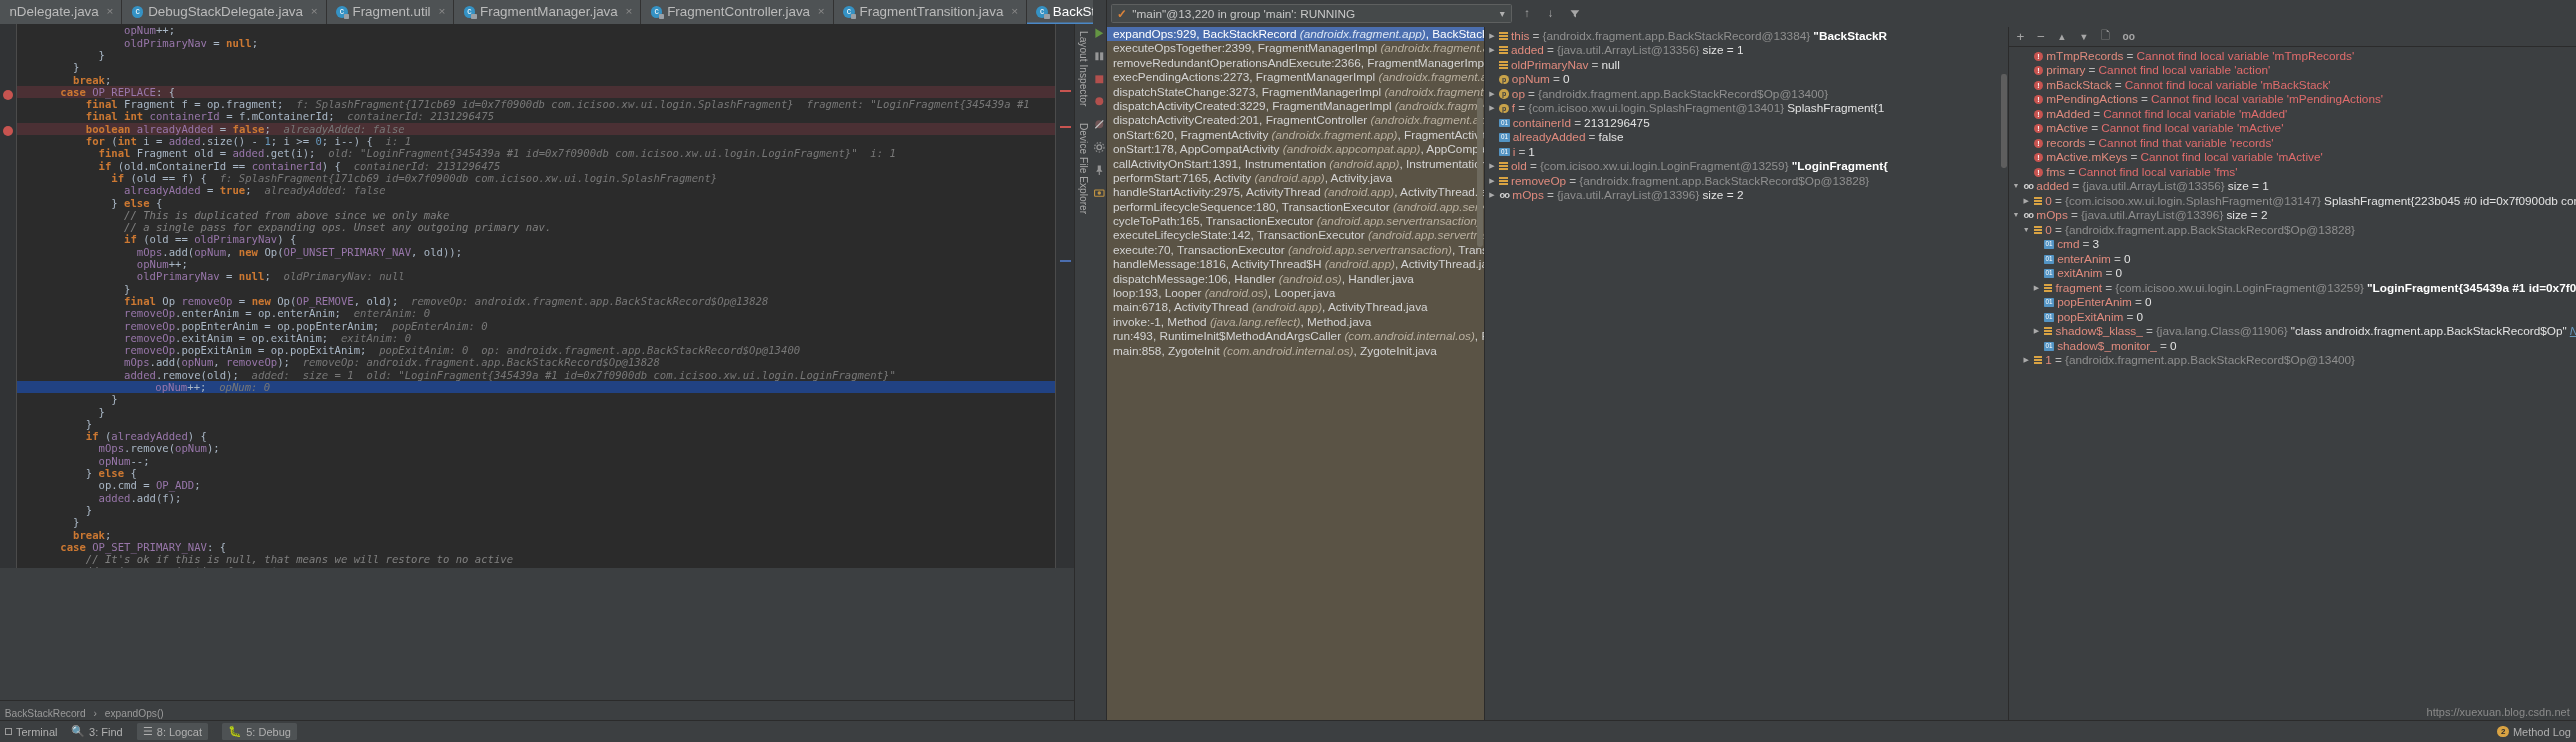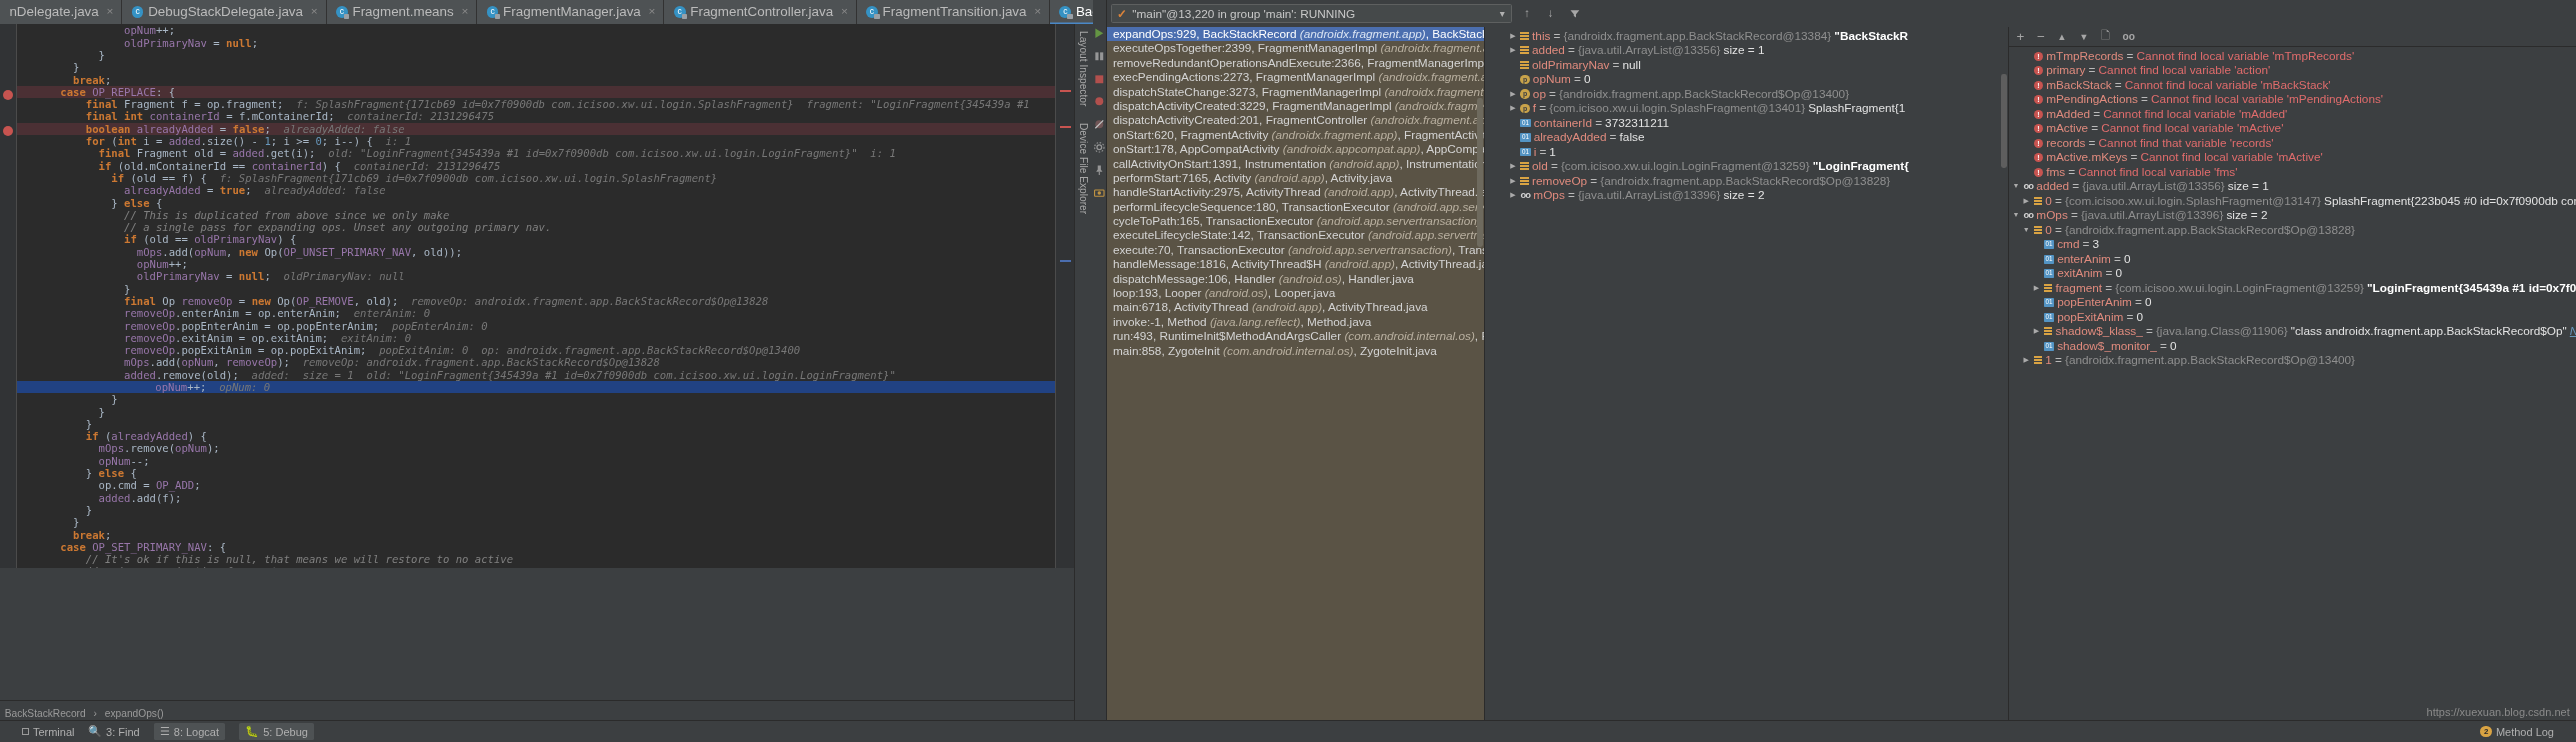--- a/index.html
+++ b/index.html
@@ -146,21 +146,21 @@
     background: transparent;
   }
   #frames-thumb {
     position: absolute; right: 0.8px; top: 71px; width: 5.5px; height: 149px;
     background: #6e6a5e; border-radius: 2.4px;
   }
 
   
   #vars {
     width: 524px; background: #3c3f41; overflow: hidden;
-    border-left: 0.8px solid #2b2b2b; position: relative; padding-left: 21px;
+    border-left: 0.8px solid #2b2b2b; position: relative;
   }
   
   #watches {
     flex: 1; background: #3c3f41; overflow: hidden;
     border-left: 0.8px solid #2b2b2b; position: relative;
   }
   #watch-toolbar {
     height: 20.4px; display: flex; align-items: center; gap: 12.6px;
     padding-left: 7.9px; color: #a6a6a6; font-size: 13.4px;
     border-bottom: 0.8px solid #2b2b2b;
@@ -210,21 +210,21 @@
   
   .vscroll {
     position: absolute; right: 0.8px; width: 5.5px; background: #5e5e5e;
     border-radius: 2.4px;
   }
 
   
   #statusbar {
     position: absolute; left: 0; bottom: 0; width: 2576px; height: 22px;
     background: #3c3f41; border-top: 0.8px solid #2b2b2b;
-    display: flex; align-items: center; gap: 14px; padding: 0 22px;
+    display: flex; align-items: center; gap: 14px; padding: 0 5px;
     font-size: 11px; color: #b0b0b0;
   }
   .sb-item { display: flex; align-items: center; gap: 3.9px; }
   .sb-item.boxed { background: #4e5254; padding: 2.4px 6.3px; border-radius: 1.6px; }
   #statusbar .spacer { flex: 1; }
   .badge {
     width: 11.8px; height: 11.8px; border-radius: 50%;
     background: #d9a343; color: #2b2b2b; font-size: 7.9px; font-weight: bold;
     text-align: center; line-height: 11.8px;
   }
@@ -250,21 +250,21 @@
     </div>
     <div class="tab">
       <span class="ficon" style="position: relative;"></span>
       <span>DebugStackDelegate.java</span>
       <span class="x">×</span>
     </div>
     <div class="tab">
       <span class="ficon" style="position: relative;">
         <span class="lock"></span>
       </span>
-      <span>Fragment.means</span>
+      <span>Fragment.util</span>
       <span class="x">×</span>
     </div>
     <div class="tab">
       <span class="ficon" style="position: relative;">
         <span class="lock"></span>
       </span>
       <span>FragmentManager.java</span>
       <span class="x">×</span>
     </div>
     <div class="tab">
@@ -440,21 +440,21 @@
               <span class="vname">f</span>
               <span class="veq">=</span>
               <span class="vref">{com.icisoo.xw.ui.login.SplashFragment@13401}</span>
               <span class="vstr">SplashFragment{1</span>
             </div>
             <div class="trow" style="padding-left: 3.1px;">
               <span class="arrow none">▶</span>
               <span class="vi vi-prim">01</span>
               <span class="vname">containerId</span>
               <span class="veq">=</span>
-              <span class="vstr">3732311211</span>
+              <span class="vstr">2131296475</span>
             </div>
             <div class="trow" style="padding-left: 3.1px;">
               <span class="arrow none">▶</span>
               <span class="vi vi-prim">01</span>
               <span class="vname">alreadyAdded</span>
               <span class="veq">=</span>
               <span class="vstr">false</span>
             </div>
             <div class="trow" style="padding-left: 3.1px;">
               <span class="arrow none">▶</span>

